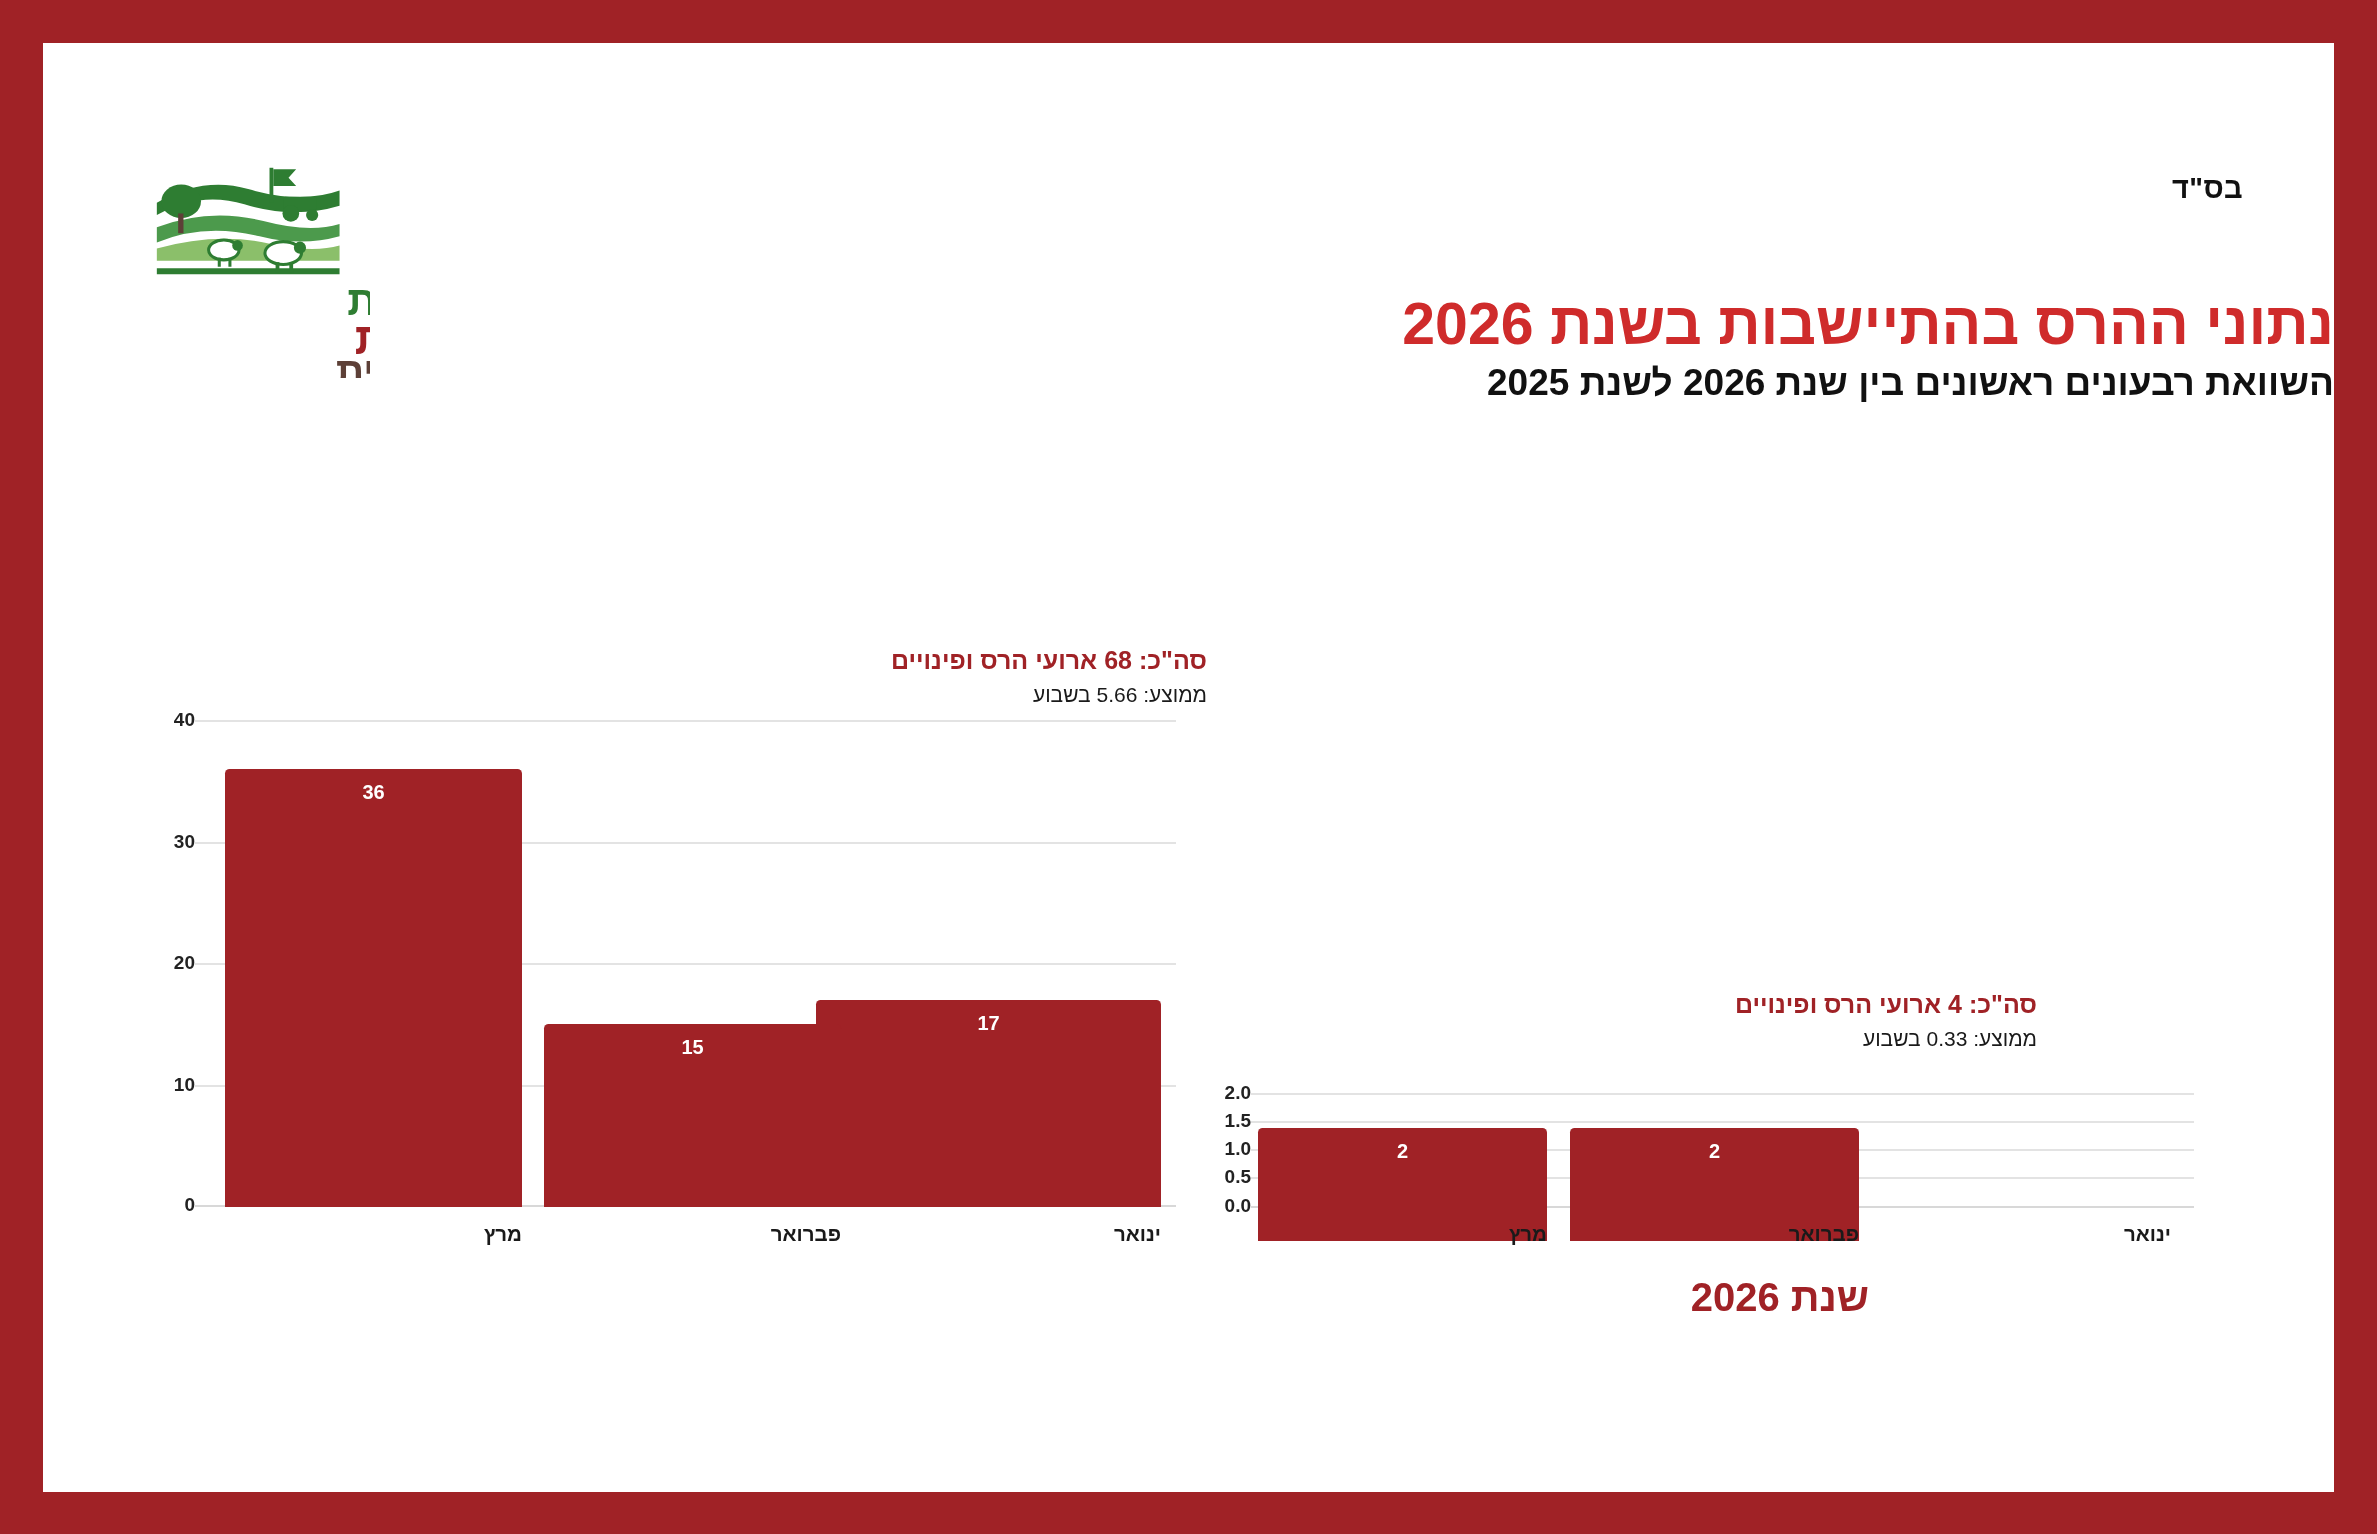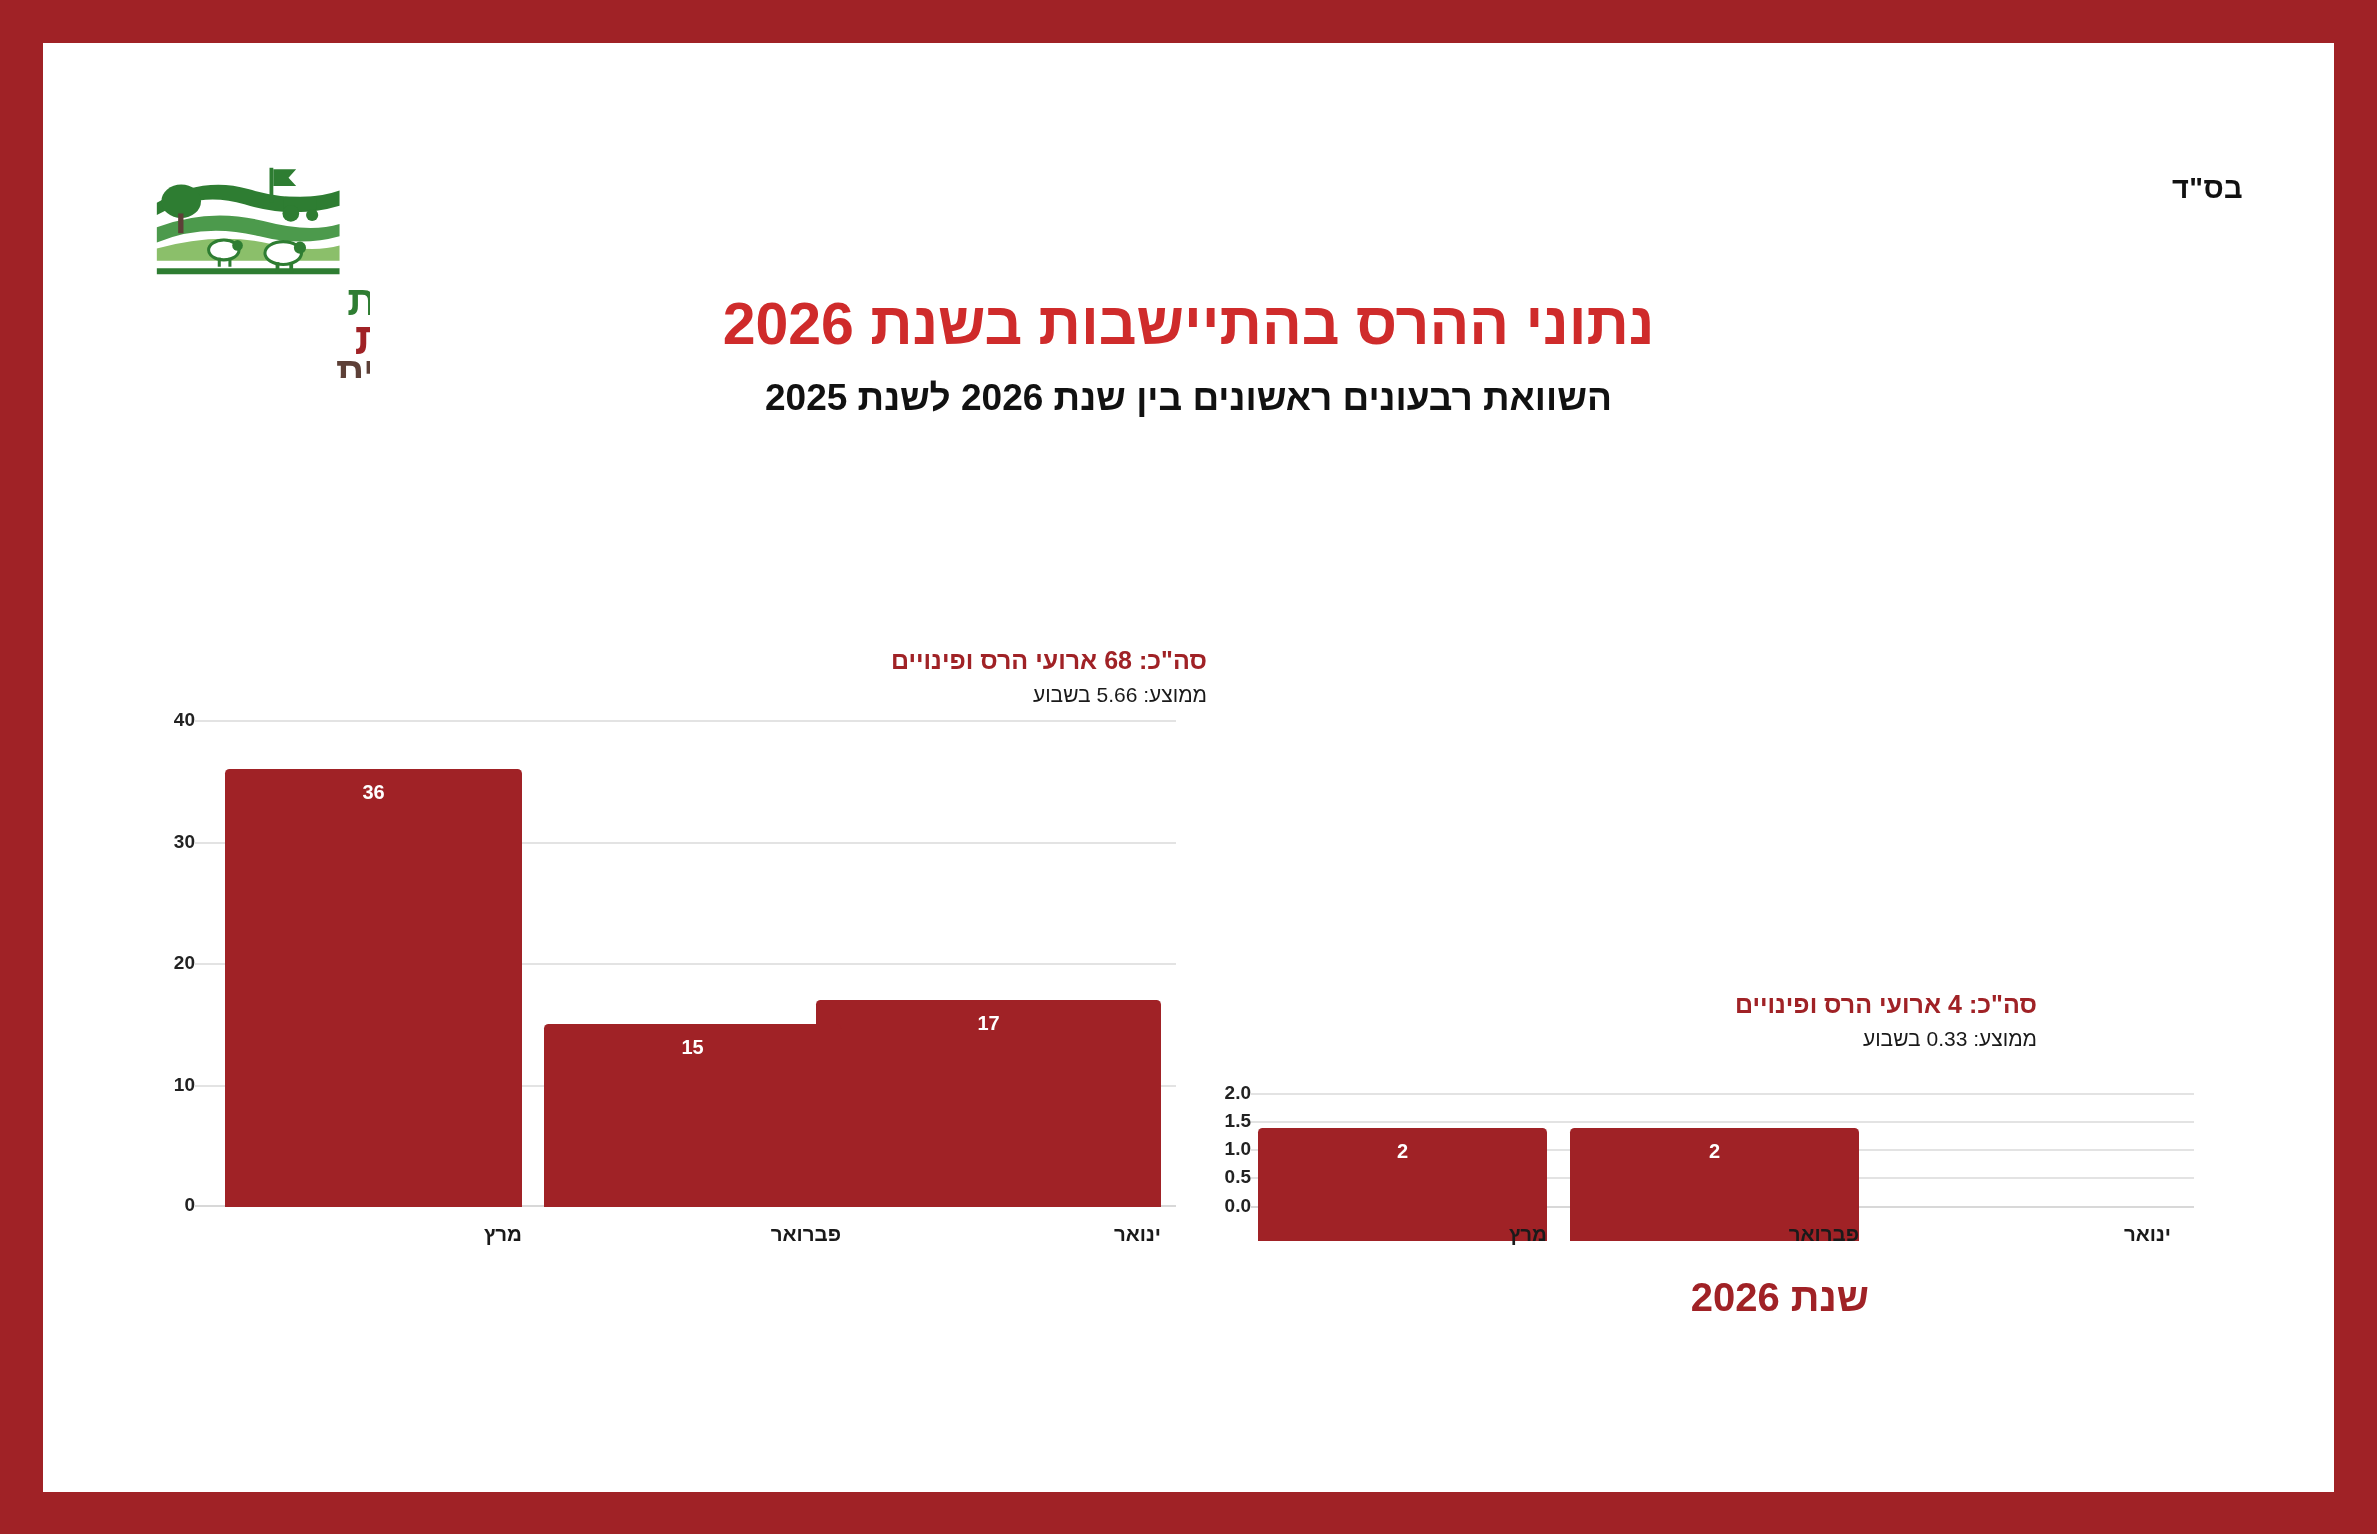--- a/index.html
+++ b/index.html
@@ -46,34 +46,33 @@
     width: 236px;
     height: 221px;
   }
   .logo svg { display: block; }
 
   .titles {
     position: absolute;
     top: 251px;
     left: 0;
     right: 0;
-    text-align: center;
   }
   .main-title {
     font-size: 59px;
     font-weight: bold;
     color: #cf2b2b;
     line-height: 1.05;
     margin: 0;
   }
   .sub-title {
     font-size: 37px;
     font-weight: bold;
     color: #111111;
-    margin: 21px 0 0 0;
+    margin: 6px 0 0 0;
   }
 
   
   .charts {
     position: absolute;
     top: 563px;
     left: 0;
     right: 0;
     height: 730px;
   }

